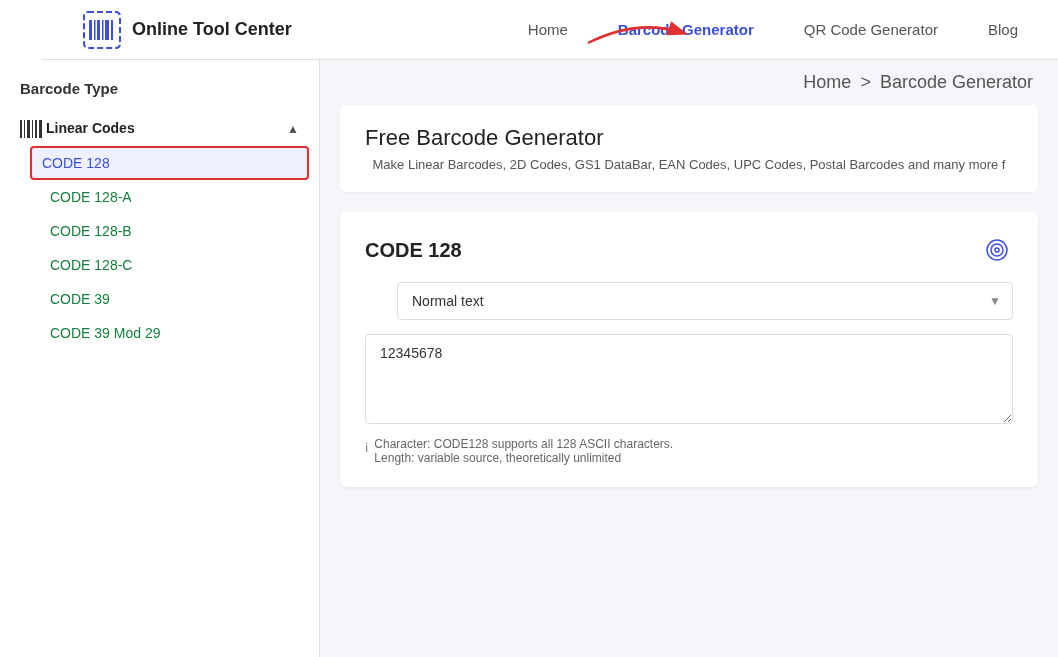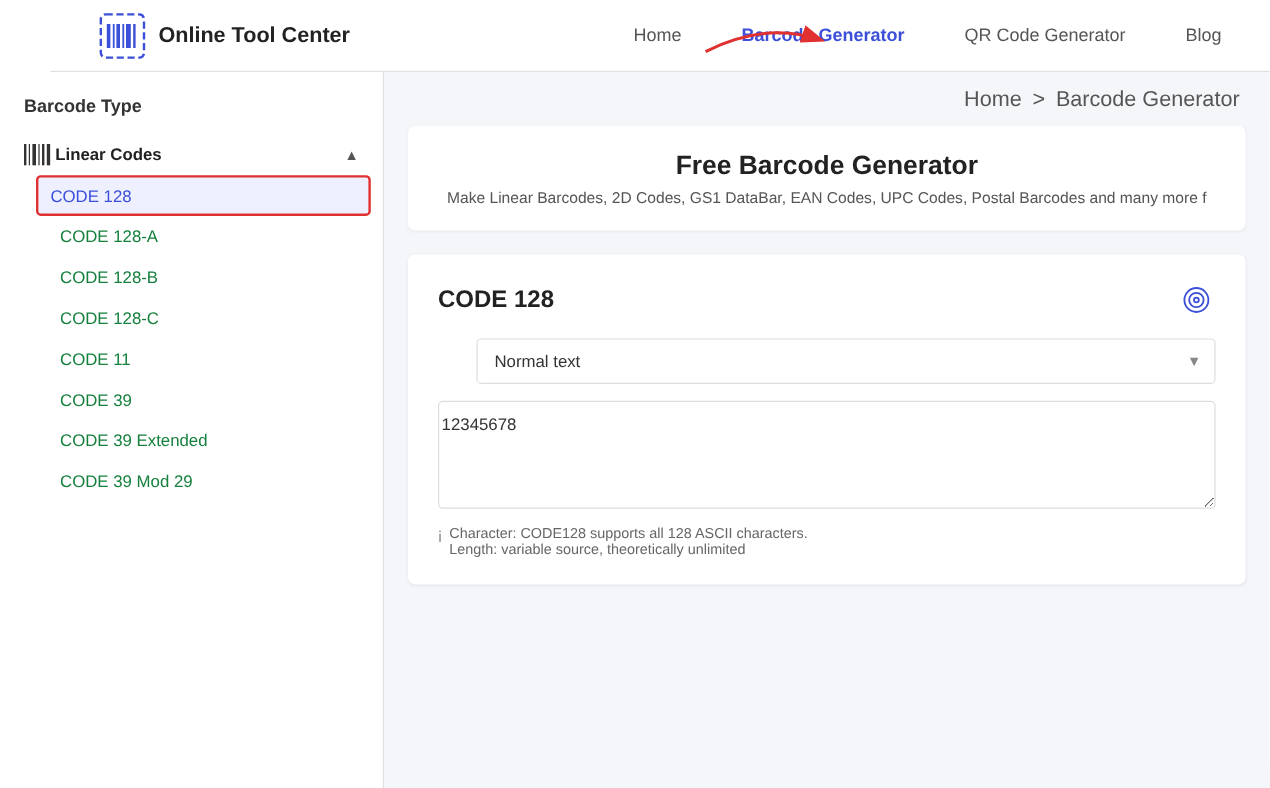--- a/index.html
+++ b/index.html
@@ -123,24 +123,23 @@
 
     .content-box {
       background: #fff;
       margin: 0 20px 20px 20px;
       border-radius: 6px;
       padding: 20px 25px;
       box-shadow: 0 1px 3px rgba(0,0,0,0.05);
     }
     .page-title {
       font-size: 22px;
-      font-weight: bold;
+      font-weight: normal;
       color: #222;
       margin-bottom: 6px;
-      text-align: center;
     }
     .page-subtitle {
       font-size: 13px;
       color: #555;
       margin-bottom: 0;
       text-align: center;
     }
 
     .generator-box {
       background: #fff;
@@ -197,21 +196,21 @@
       top: 50%;
       transform: translateY(-50%);
       pointer-events: none;
       color: #888;
       font-size: 12px;
     }
     .text-area {
       width: 100%;
       border: 1px solid #ddd;
       border-radius: 4px;
-      padding: 10px 2px;
+      padding: 10px 14px;
       font-size: 14px;
       color: #333;
       resize: vertical;
       min-height: 90px;
       font-family: Arial, sans-serif;
     }
 
     .info-text {
       margin-top: 10px;
       font-size: 12px;
@@ -279,23 +278,21 @@
         </svg>
         <span>Linear Codes</span>
       </div>
       <span class="chevron">▲</span>
     </div>
 
     <div class="sidebar-item selected">CODE 128</div>
     <div class="sidebar-item">CODE 128-A</div>
     <div class="sidebar-item">CODE 128-B</div>
     <div class="sidebar-item">CODE 128-C</div>
-    <div class="sidebar-item">CODE 11</div>
     <div class="sidebar-item">CODE 39</div>
-    <div class="sidebar-item">CODE 39 Extended</div>
     <div class="sidebar-item">CODE 39 Mod 29</div>
   </aside>
 
   <main class="main">
 
     <div class="breadcrumb">
       <span class="bc-link">Home</span>
       <span class="sep"> &gt; </span>
       <span class="bc-current">Barcode Generator</span>
     </div>

